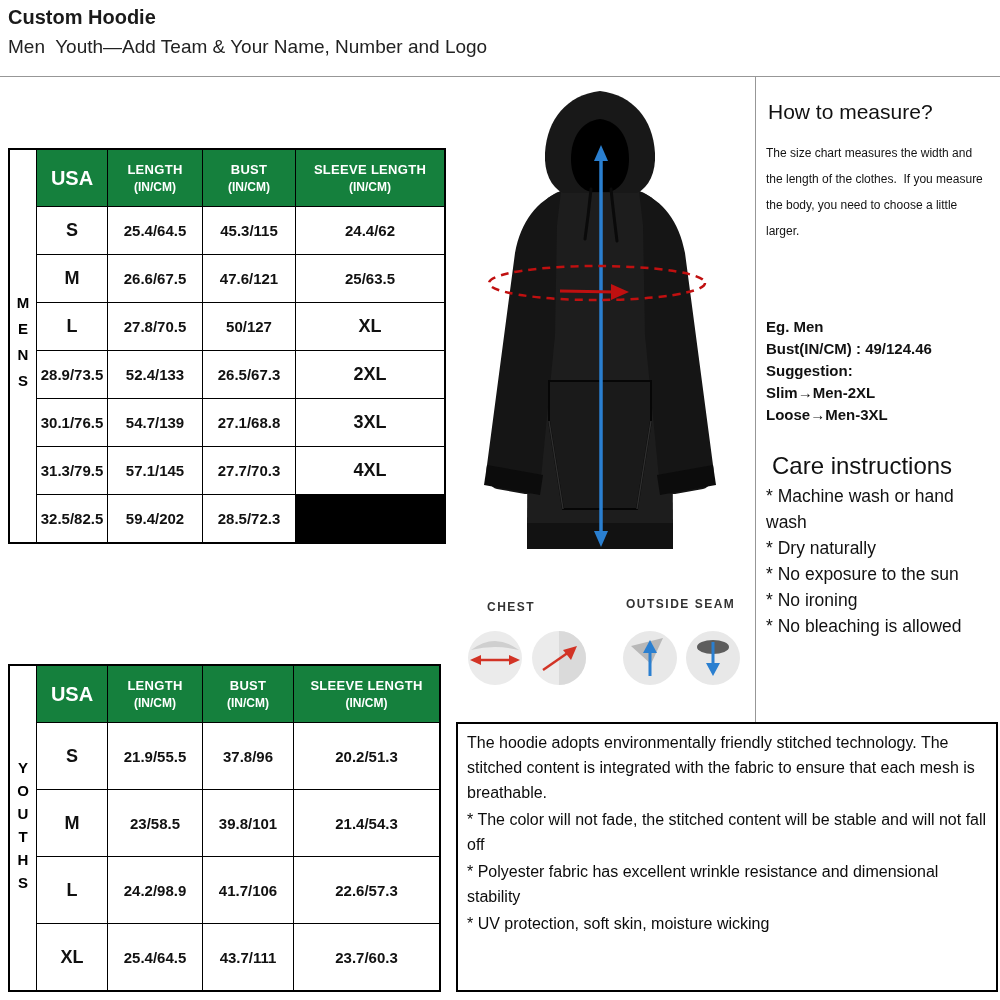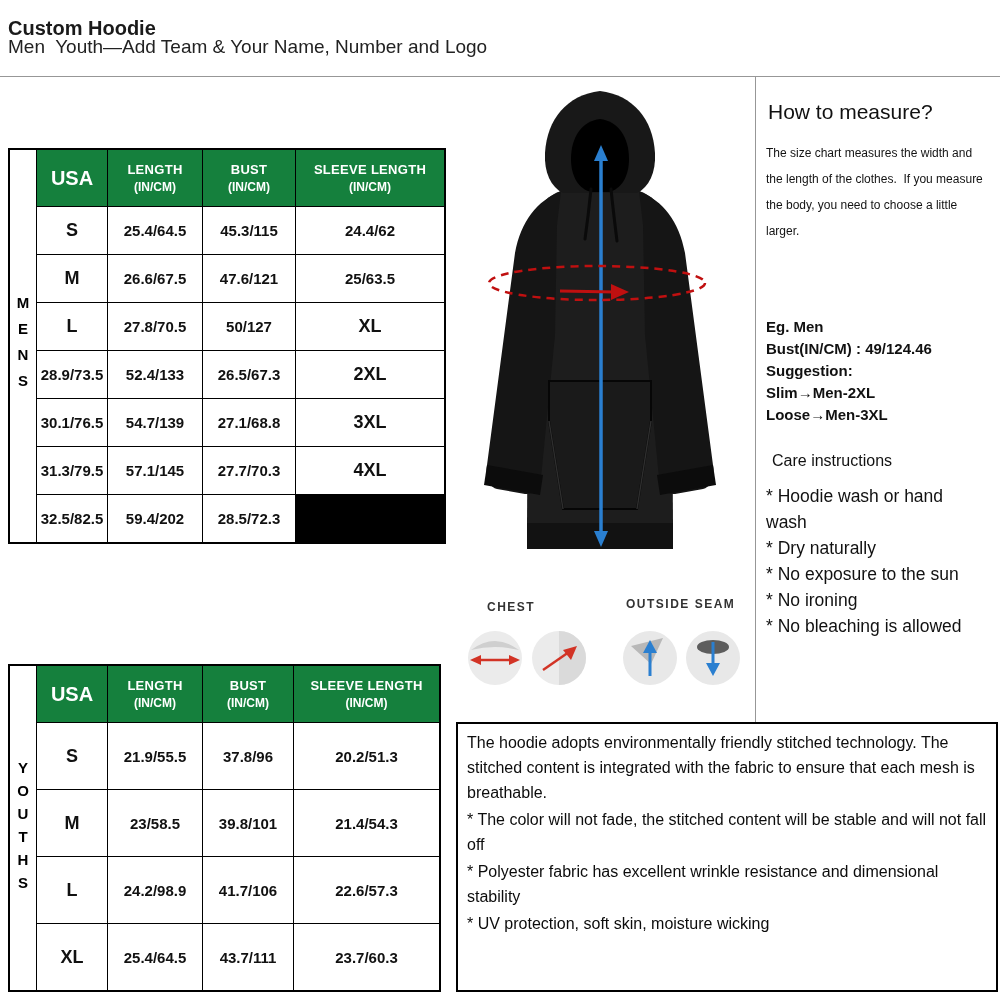--- a/index.html
+++ b/index.html
@@ -1,20 +1,20 @@
 <!DOCTYPE html>
 <html><head>
 <meta charset="utf-8">
 <style>
   * { margin:0; padding:0; box-sizing:border-box; }
   html,body { background:#fff; }
   body { font-family:"Liberation Sans", sans-serif; color:#111; }
   .page { position:relative; width:1000px; height:1000px; background:#fff; overflow:hidden; }
 
-  .title { position:absolute; left:8px; top:17px; font-size:20px; font-weight:bold; color:#1a1a1a; }
+  .title { position:absolute; left:8px; top:6px; font-size:20px; font-weight:bold; color:#1a1a1a; }
   .subtitle { position:absolute; left:8px; top:36px; font-size:19px; color:#222; white-space:pre-wrap; }
   .top-rule { position:absolute; left:0; top:76px; width:1000px; height:1px; background:#979797; }
   .divider-v { position:absolute; left:755px; top:77px; width:1px; height:645px; background:#979797; }
 
   
   .size-table { position:absolute; display:grid; gap:1px; background:#000; border:2px solid #000; }
   .size-table .cell { background:#fff; display:flex; align-items:center; justify-content:center; text-align:center; }
   .size-table .hcell { background:#15803d; color:#fff; flex-direction:column; }
   .size-table .hcell .h1 { font-size:13px; font-weight:bold; letter-spacing:.3px; }
   .size-table .hcell .h2 { font-size:12px; font-weight:bold; margin-top:3px; }
@@ -34,21 +34,21 @@
   .hoodie-svg { position:absolute; left:455px; top:85px; }
   .icons-svg { position:absolute; left:455px; top:618px; }
   .measure-label { position:absolute; font-size:12px; font-weight:bold; letter-spacing:1.5px; color:#333; }
   .lbl-chest { left:487px; top:600px; }
   .lbl-seam { left:626px; top:597px; }
 
   
   .htm-heading { position:absolute; left:768px; top:100px; font-size:21px; color:#111; }
   .htm-body { position:absolute; left:766px; top:140px; width:222px; font-size:12px; line-height:26px; color:#131313; white-space:pre-wrap; }
   .eg-block { position:absolute; left:766px; top:316px; width:230px; font-size:15px; font-weight:bold; line-height:22px; color:#111; }
-  .care-heading { position:absolute; left:772px; top:452px; font-size:16px; color:#111; }
+  .care-heading { position:absolute; left:772px; top:452px; font-size:24px; color:#111; }
   .care-list { position:absolute; left:766px; top:483px; width:212px; font-size:17.5px; line-height:26px; color:#111; }
 
   
   .feature-box { position:absolute; left:456px; top:722px; width:542px; height:270px; border:2px solid #000; padding:6px 9px; font-size:16px; font-weight:normal; line-height:25px; color:#0c0c0c; }
   .feature-box .intro { margin-bottom:2px; }
   .feature-box .fitem { margin-top:2px; }
 </style>
 </head>
 <body>
 
@@ -220,21 +220,21 @@
   <div class="eg-block">
     <div>Eg. Men</div>
     <div>Bust(IN/CM) : 49/124.46</div>
     <div>Suggestion:</div>
     <div>Slim→Men-2XL</div>
     <div>Loose→Men-3XL</div>
   </div>
 
   <div class="care-heading">Care instructions</div>
   <div class="care-list">
-    <div>* Hoodie wash or hand wash</div>
+    <div>* Machine wash or hand wash</div>
     <div>* Dry naturally</div>
     <div>* No exposure to the sun</div>
     <div>* No ironing</div>
     <div>* No bleaching is allowed</div>
   </div>
 
   <div class="feature-box">
     <div class="intro">The hoodie adopts environmentally friendly stitched technology. The stitched content is integrated with the fabric to ensure that each mesh is breathable.</div>
     <div class="fitem">* The color will not fade, the stitched content will be stable and will not fall off</div>
     <div class="fitem">* Polyester fabric has excellent wrinkle resistance and dimensional stability</div>

